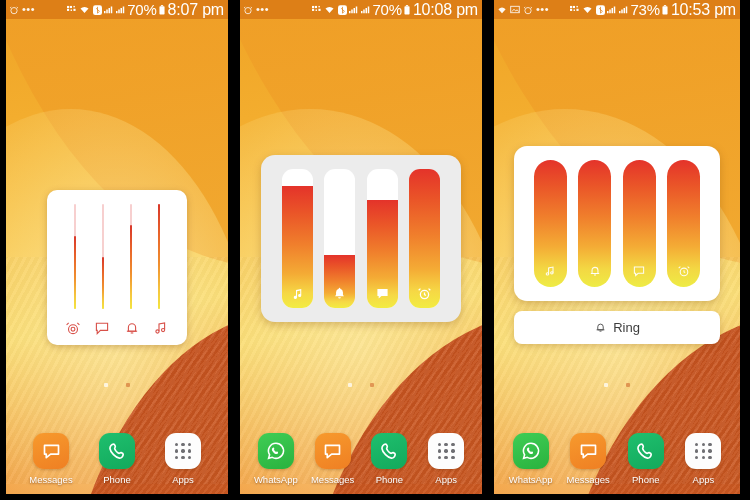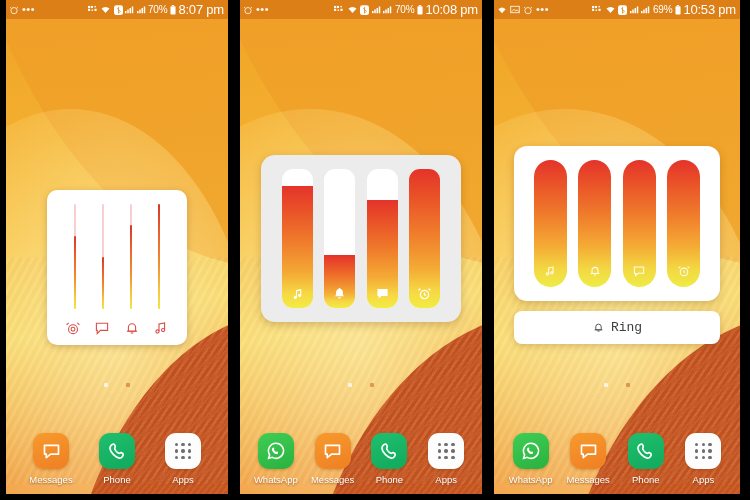--- a/index.html
+++ b/index.html
@@ -58,22 +58,22 @@
     position:absolute; left:0; right:0; top:0; height:19px;
     background:#dd7f17;
     display:flex; align-items:center;
     padding:0 4px 0 3px; color:#fff; z-index:30;
     font-size:10px;
   }
   .sb-left { display:flex; align-items:center; gap:3px; flex:0 0 auto; opacity:.95; }
   .sb-spacer { flex:1 1 auto; }
   .sb-right { display:flex; align-items:center; gap:2.5px; flex:0 0 auto; }
   .sb-right svg, .sb-left svg { display:block; }
-  .sb-txt { font-size:10px; letter-spacing:-.2px; white-space:nowrap; }
-  .sb-time { font-size:13px; letter-spacing:-.2px; white-space:nowrap; }
+  .sb-txt { font-size:15px; letter-spacing:-.2px; white-space:nowrap; }
+  .sb-time { font-size:16px; letter-spacing:-.2px; white-space:nowrap; }
   .dots3 { font-size:11px; line-height:7px; letter-spacing:.5px; }
 
   
   .panel1 {
     position:absolute; left:50%; transform:translateX(-50%);
     top:190px; width:140px; height:155px;
     background:#fff; border-radius:10px;
     box-shadow:0 2px 7px rgba(120,60,0,.30);
     z-index:20;
     display:flex; flex-direction:column;
@@ -119,21 +119,21 @@
     background:linear-gradient(180deg,#e4332a 0%,#ea5528 20%,#f07f2c 45%,#f4ab35 68%,#f3d843 86%,#eeec45 100%); }
   .p3-ic { position:absolute; left:0; right:0; bottom:9px; display:flex; justify-content:center; color:rgba(255,255,255,.92); }
   .p3-ic svg { width:14px; height:14px; display:block; }
 
   .quickbar {
     position:absolute; left:50%; transform:translateX(-50%);
     top:311px; width:206px; height:33px;
     background:#fff; border-radius:8px;
     box-shadow:0 2px 7px rgba(120,60,0,.26);
     z-index:20;
-    display:flex; align-items:center;font-family:Liberation Mono, monospace;
+    display:flex; align-items:center;
   }
   .qb-item { flex:1 1 0; display:flex; align-items:center; justify-content:center; gap:6px;
     color:#3d3d3d; font-size:13px; }
   .qb-item svg { width:13px; height:13px; display:block; color:#4a4a4a; }
 
   
   .dock { position:absolute; left:0; right:0; bottom:9px; z-index:18;
     display:flex; justify-content:space-evenly; align-items:flex-end; padding:0 6px; }
   .dockitem { display:flex; flex-direction:column; align-items:center; width:54px; }
   .appicon { width:36px; height:36px; border-radius:11px; display:flex; align-items:center; justify-content:center;
@@ -536,21 +536,21 @@
               </svg>
             </span>
           <span>
               <svg viewBox="0 0 12 10" width="9" height="9" fill="#fff">
                 <rect x="0" y="7" width="2" height="3"></rect>
                 <rect x="3" y="5" width="2" height="5"></rect>
                 <rect x="6" y="3" width="2" height="7"></rect>
                 <rect x="9" y="1" width="2" height="9"></rect>
               </svg>
             </span>
-          <span class="sb-txt">69%</span>
+          <span class="sb-txt">73%</span>
           <span>
               <svg viewBox="0 0 8 13" width="6" height="10" fill="#fff">
                 <rect x="2.5" y="0" width="3" height="1.4"></rect>
                 <rect x="0.6" y="1.4" width="6.8" height="11.2" rx="1"></rect>
               </svg>
             </span>
           <span class="sb-time">10:53 pm</span>
         </div>
       </div>
 

